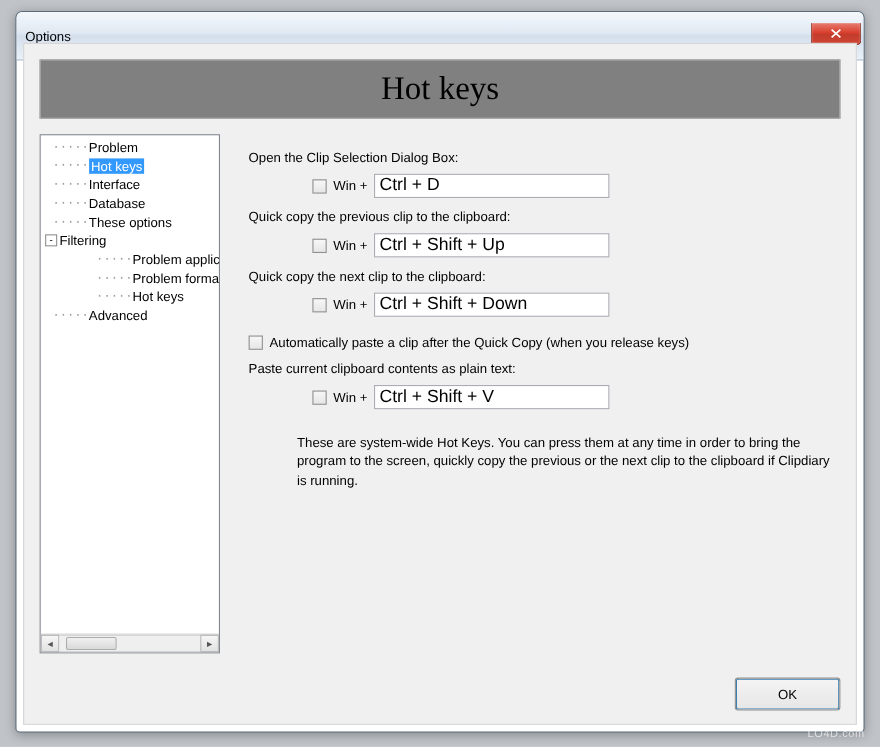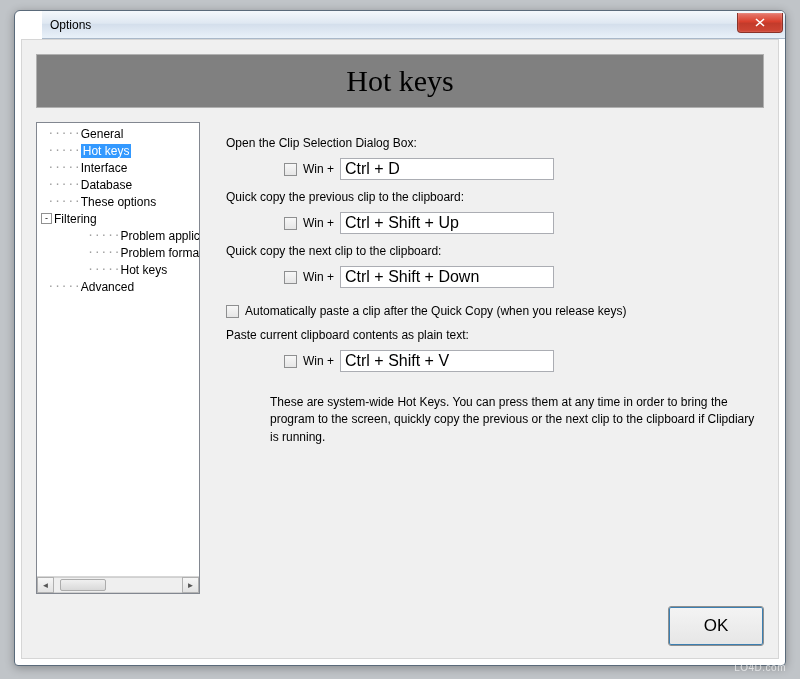--- a/index.html
+++ b/index.html
@@ -19,27 +19,26 @@
     top: 10px;
     width: 772px;
     height: 656px;
     background: #fff;
     border: 1px solid #5a6a7a;
     border-radius: 6px 6px 4px 4px;
     box-shadow: 0 2px 10px rgba(0,0,0,0.3);
     overflow: hidden;
   }
   .titlebar {
-    height: 28px;
+    height: 44px;
     background: linear-gradient(#f4f8fc, #dfe8f2 45%, #d4dfec 50%, #e9f1f9);
     border-bottom: 1px solid #a9b8c9;
     display: flex;
     align-items: center;
     padding: 0 2px 0 8px;
-    margin-left: 27px;
   }
   .titlebar .title {
     flex: 1;
     color: #000;
     font-size: 12px;
   }
   .win-controls {
     display: flex;
     gap: 0;
   }
@@ -201,26 +200,26 @@
 
   .buttons {
     position: absolute;
     right: 14px;
     bottom: 12px;
     display: flex;
     gap: 10px;
   }
   .btn {
     width: 96px;
-    height: 40px;
+    height: 30px;
     background: linear-gradient(#f4f4f4,#e6e6e6);
     border: 1px solid #8e8f8f;
     border-radius: 3px;
     display: flex; align-items: center; justify-content: center;
-    font-size: 17px;
+    font-size: 12px;
     margin-top: 13px;
   }
   .btn.default {
     box-shadow: 0 0 0 1px #3c7fb1 inset;
   }
   .watermark {
     position: absolute;
     right: 14px;
     bottom: 6px;
     color: rgba(255,255,255,0.65);
@@ -248,21 +247,21 @@
     <div class="banner">
       <span>Hot keys</span>
     </div>
 
     <div class="columns">
 
       <div class="treepane">
         <div class="tree" id="tree">
             <div class="tree-row">
               <span class="dots"> ·····</span>
-              <span class="lbl">General</span>
+              <span class="lbl">Problem</span>
             </div>
             <div class="tree-row selected">
               <span class="dots"> ·····</span>
               <span class="lbl">Hot keys</span>
             </div>
             <div class="tree-row">
               <span class="dots"> ·····</span>
               <span class="lbl">Interface</span>
             </div>
             <div class="tree-row">

